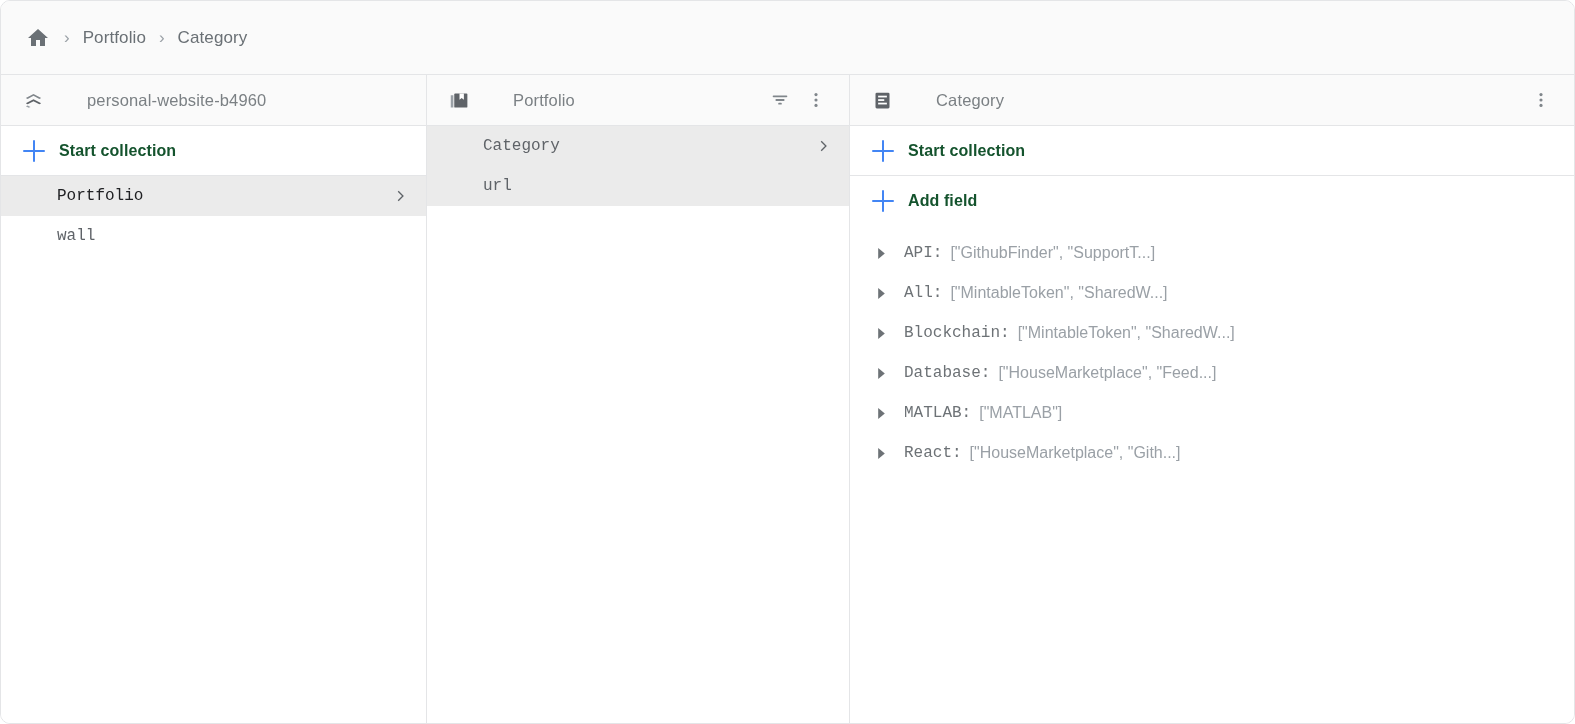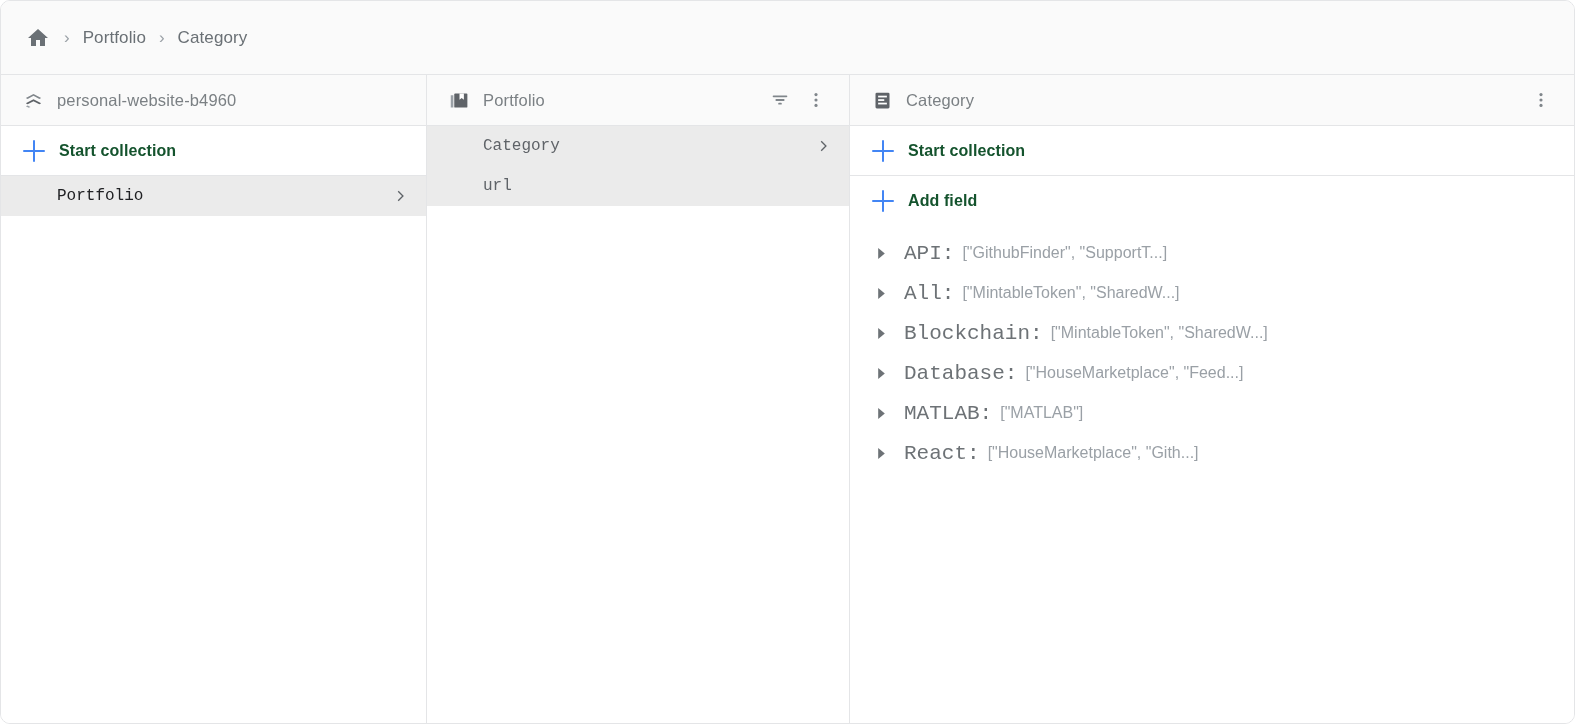--- a/index.html
+++ b/index.html
@@ -86,20 +86,21 @@
 
   .col-header {
     height: 51px;
     min-height: 51px;
     background: #fafafa;
     display: flex;
     align-items: center;
     padding: 0 18px 0 22px;
     box-sizing: border-box;
     border-bottom: 1px solid #e4e5e7;
+    gap: 30px;
   }
   .col-header .hdr-icon {
     width: 21px;
     height: 21px;
     margin-right: 13px;
     display: inline-flex;
     align-items: center;
     justify-content: center;
     flex: 0 0 auto;
   }
@@ -213,21 +214,21 @@
     width: 18px;
     height: 18px;
     margin-right: 14px;
     display: inline-flex;
     align-items: center;
     justify-content: center;
     flex: 0 0 auto;
   }
   .field-key {
     font-family: "Liberation Mono", "DejaVu Sans Mono", monospace;
-    font-size: 21px;
+    font-size: 16px;
     color: #6d7276;
     white-space: pre;
   }
   .field-val {
     font-family: "Liberation Sans", sans-serif;
     font-size: 16px;
     color: #9aa0a6;
     margin-left: 8px;
     white-space: nowrap;
     overflow: hidden;
@@ -271,20 +272,23 @@
       </div>
 
       <div class="list">
         <div class="list-row selected">
           <span class="row-text">Portfolio</span>
           <span class="chev">
             <svg width="16" height="16" viewBox="0 0 24 24" aria-hidden="true">
               <path fill="#5f6368" d="M8.6 5.6 15 12l-6.4 6.4 1.4 1.4L17.8 12 10 4.2z"></path>
             </svg>
           </span>
+        </div>
+        <div class="list-row">
+          <span class="row-text">wall</span>
         </div>
       </div>
     </div>
 
     <div class="col col-mid">
       <div class="col-header">
         <span class="hdr-icon">
           <svg width="21" height="21" viewBox="0 0 24 24" aria-hidden="true">
             <rect x="2" y="6" width="3" height="14" fill="#9aa0a6"></rect>
             <rect x="6" y="4" width="15" height="16" rx="1" fill="#5f6368"></rect>

